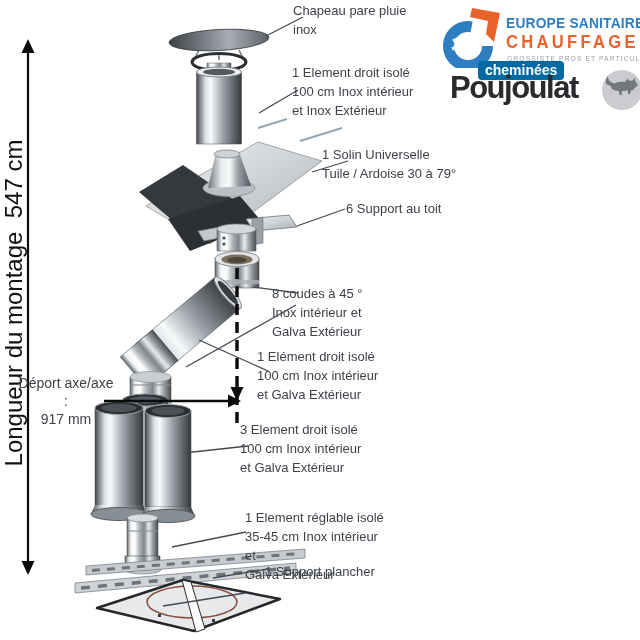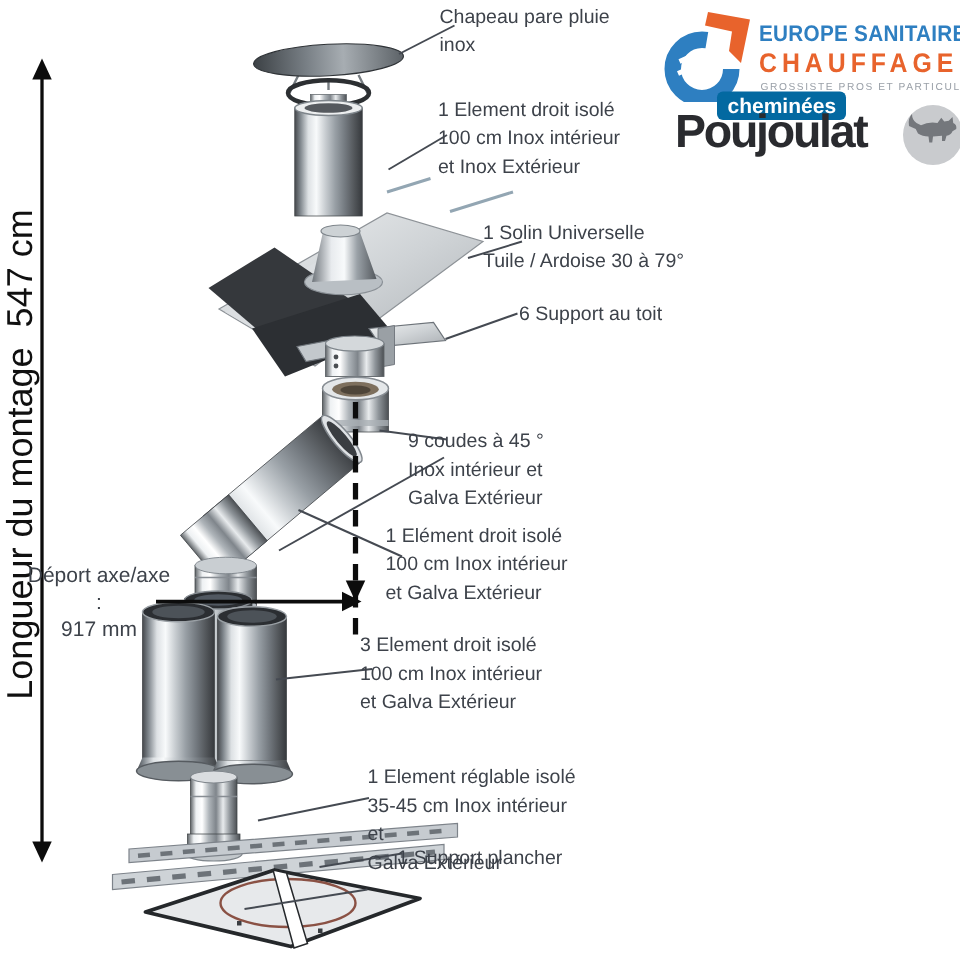--- a/index.html
+++ b/index.html
@@ -209,21 +209,21 @@
 917 mm</div>
 
   <div class="plabel" style="left:293px;top:1px;width:130px">Chapeau pare pluie
 inox</div>
   <div class="plabel" style="left:292px;top:63px;width:136px">1 Element droit isolé
 100 cm Inox intérieur
 et Inox Extérieur</div>
   <div class="plabel" style="left:322px;top:145px;width:162px">1 Solin Universelle
 Tuile / Ardoise 30 à 79°</div>
   <div class="plabel" style="left:346px;top:199px;width:130px">6 Support au toit</div>
-  <div class="plabel" style="left:272px;top:284px;width:135px">9 coudes à 45 °
+  <div class="plabel" style="left:272px;top:284px;width:135px">8 coudes à 45 °
 Inox intérieur et
 Galva Extérieur</div>
   <div class="plabel" style="left:257px;top:347px;width:135px">1 Elément droit isolé
 100 cm Inox intérieur
 et Galva Extérieur</div>
   <div class="plabel" style="left:240px;top:420px;width:135px">3 Element droit isolé
 100 cm Inox intérieur
 et Galva Extérieur</div>
   <div class="plabel" style="left:245px;top:508px;width:140px">1 Element réglable isolé
 35-45 cm Inox intérieur et

